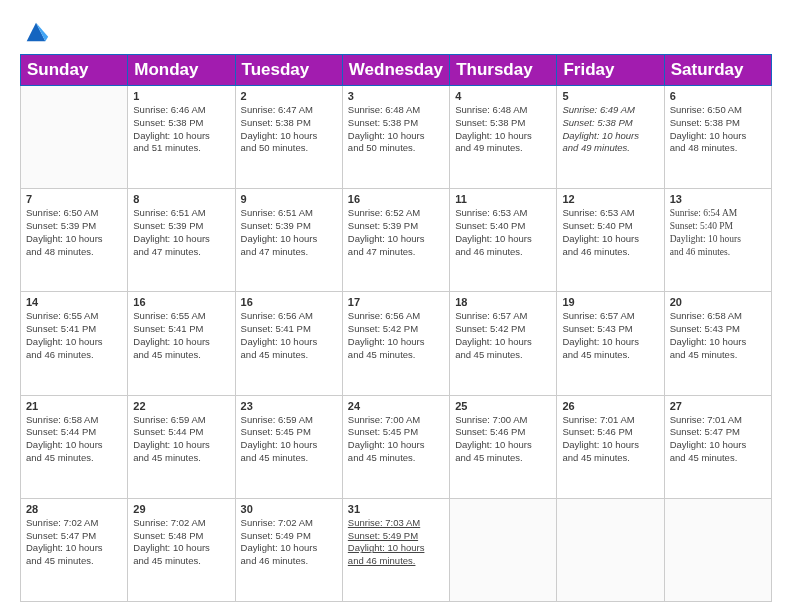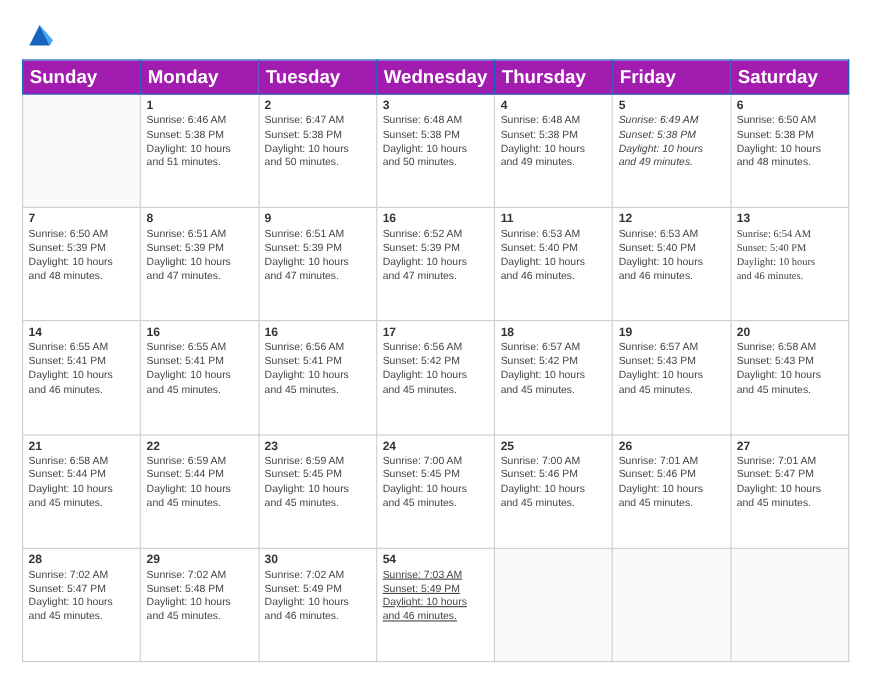--- a/index.html
+++ b/index.html
@@ -337,21 +337,21 @@
 and 45 minutes.</div>
           </td>
           <td>
             <span class="day-number">30</span>
             <div class="day-info" style="white-space: pre-line;">Sunrise: 7:02 AM
 Sunset: 5:49 PM
 Daylight: 10 hours
 and 46 minutes.</div>
           </td>
           <td>
-            <span class="day-number">54</span>
+            <span class="day-number">31</span>
             <div class="day-info" style="white-space: pre-line; text-decoration: underline;">Sunrise: 7:03 AM
 Sunset: 5:49 PM
 Daylight: 10 hours
 and 46 minutes.</div>
           </td>
           <td class="empty-cell"></td>
           <td class="empty-cell"></td>
           <td class="empty-cell"></td>
         </tr>
       </tbody>

